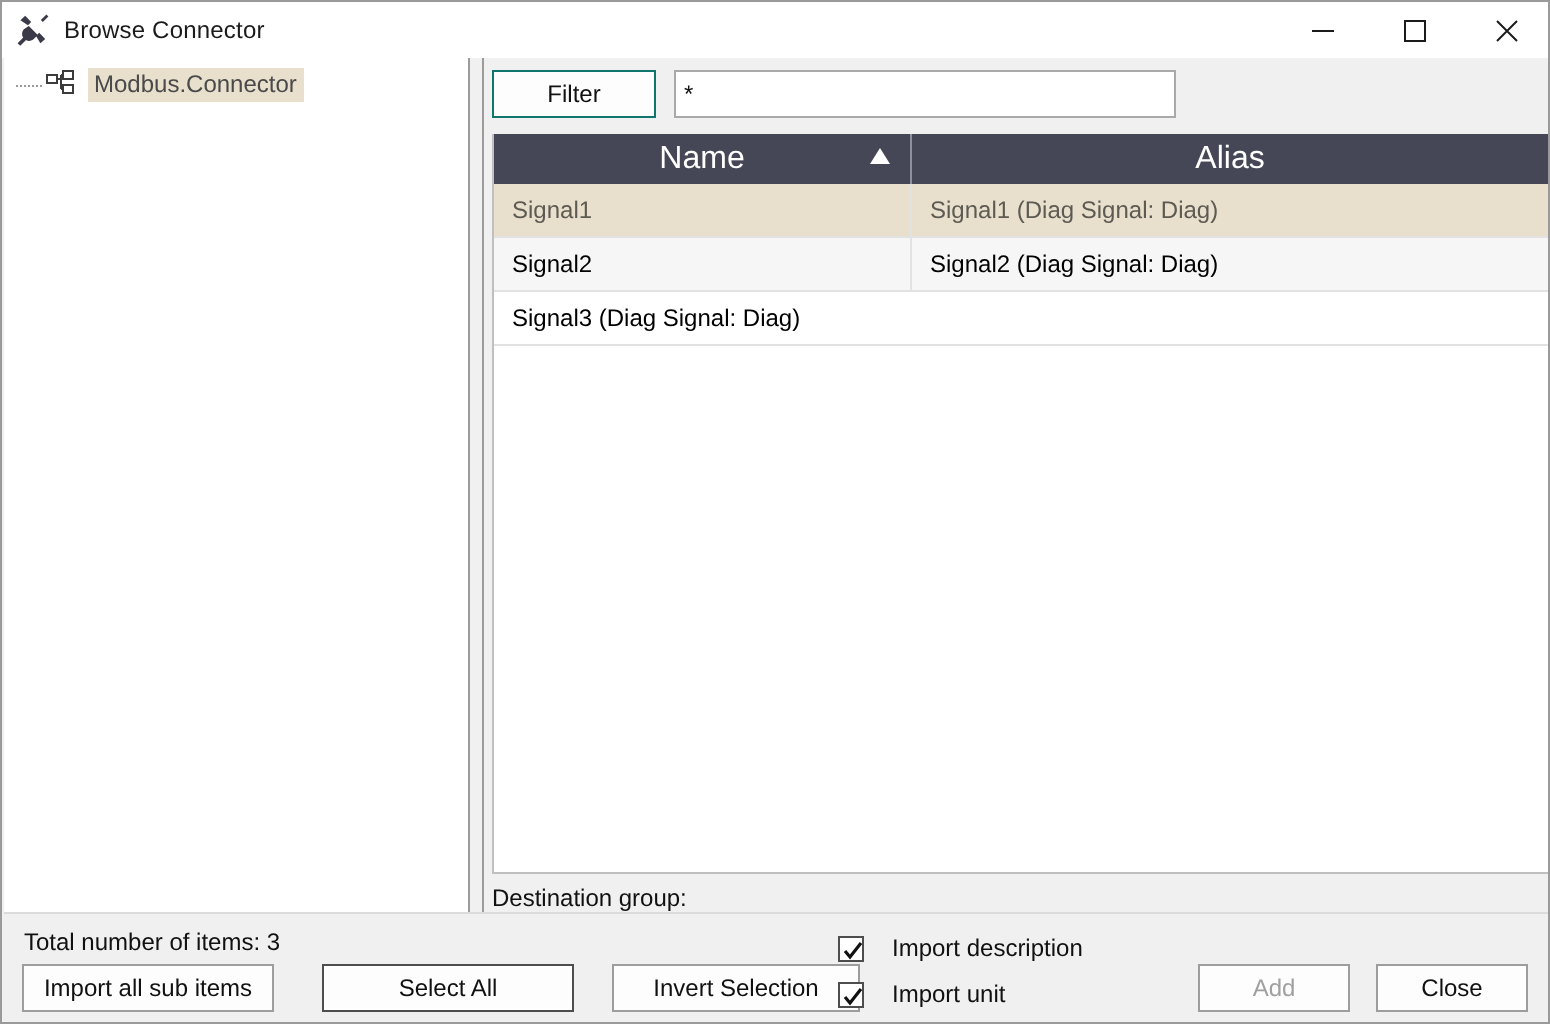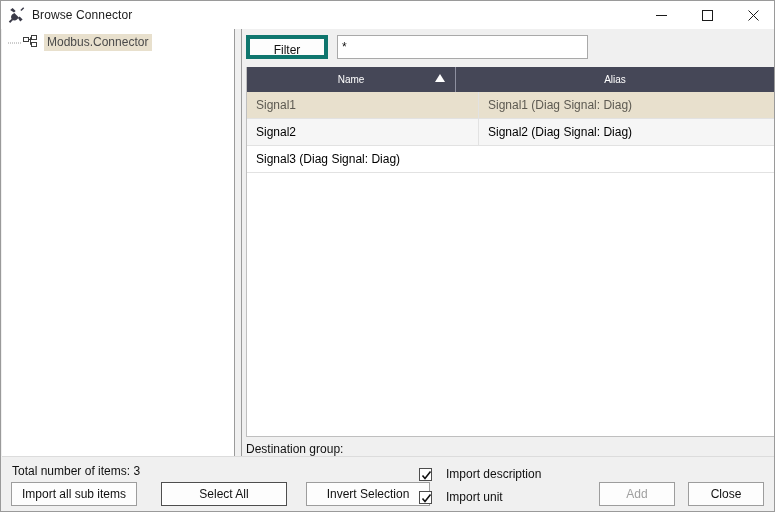--- a/index.html
+++ b/index.html
@@ -136,21 +136,21 @@
     position: absolute;
     left: 4px;
     top: 6px;
     display: flex;
     align-items: center;
   }
   .filter-btn {
     width: 82px;
     height: 24px;
     background: #fdfdfd;
-    border: 4px solid #0f766e;
+    border: 1px solid #0f766e;
     box-sizing: border-box;
     font-family: "Liberation Sans", sans-serif;
     font-size: 12px;
     color: #111;
     cursor: default;
     padding: 0;
     line-height: 22px;
     text-align: center;
   }
   .filter-input {
@@ -184,21 +184,21 @@
     display: flex;
     height: 25px;
     background: #454757;
   }
   .gh-cell {
     position: relative;
     display: flex;
     align-items: center;
     justify-content: center;
     color: #ffffff;
-    font-size: 10px;
+    font-size: 16px;
     height: 25px;
     box-sizing: border-box;
   }
   .gh-name {
     width: 209px;
     border-right: 1px solid #8e90a0;
   }
   .gh-alias {
     flex: 1 1 auto;
   }
@@ -214,21 +214,21 @@
   .grid-row {
     display: flex;
     height: 27px;
     box-sizing: border-box;
     border-bottom: 1px solid #e2e2e2;
   }
   .grid-row.selected { background: #e8e0cd; }
   .grid-row.alt { background: #f6f6f6; }
   .grid-row.plain { background: #ffffff; }
   .gr-name {
-    width: 232px;
+    width: 209px;
     box-sizing: border-box;
     border-right: 1px solid #e2e2e2;
     display: flex;
     align-items: center;
     padding-left: 9px;
     font-size: 12px;
   }
   .gr-alias {
     flex: 1 1 auto;
     display: flex;

